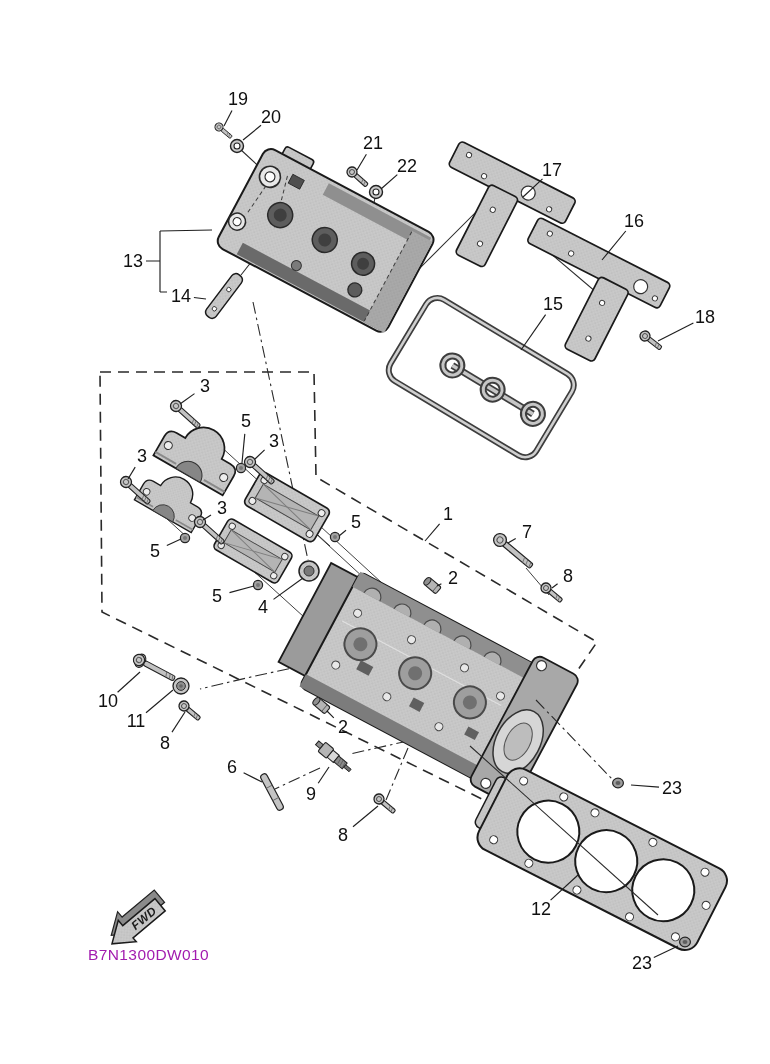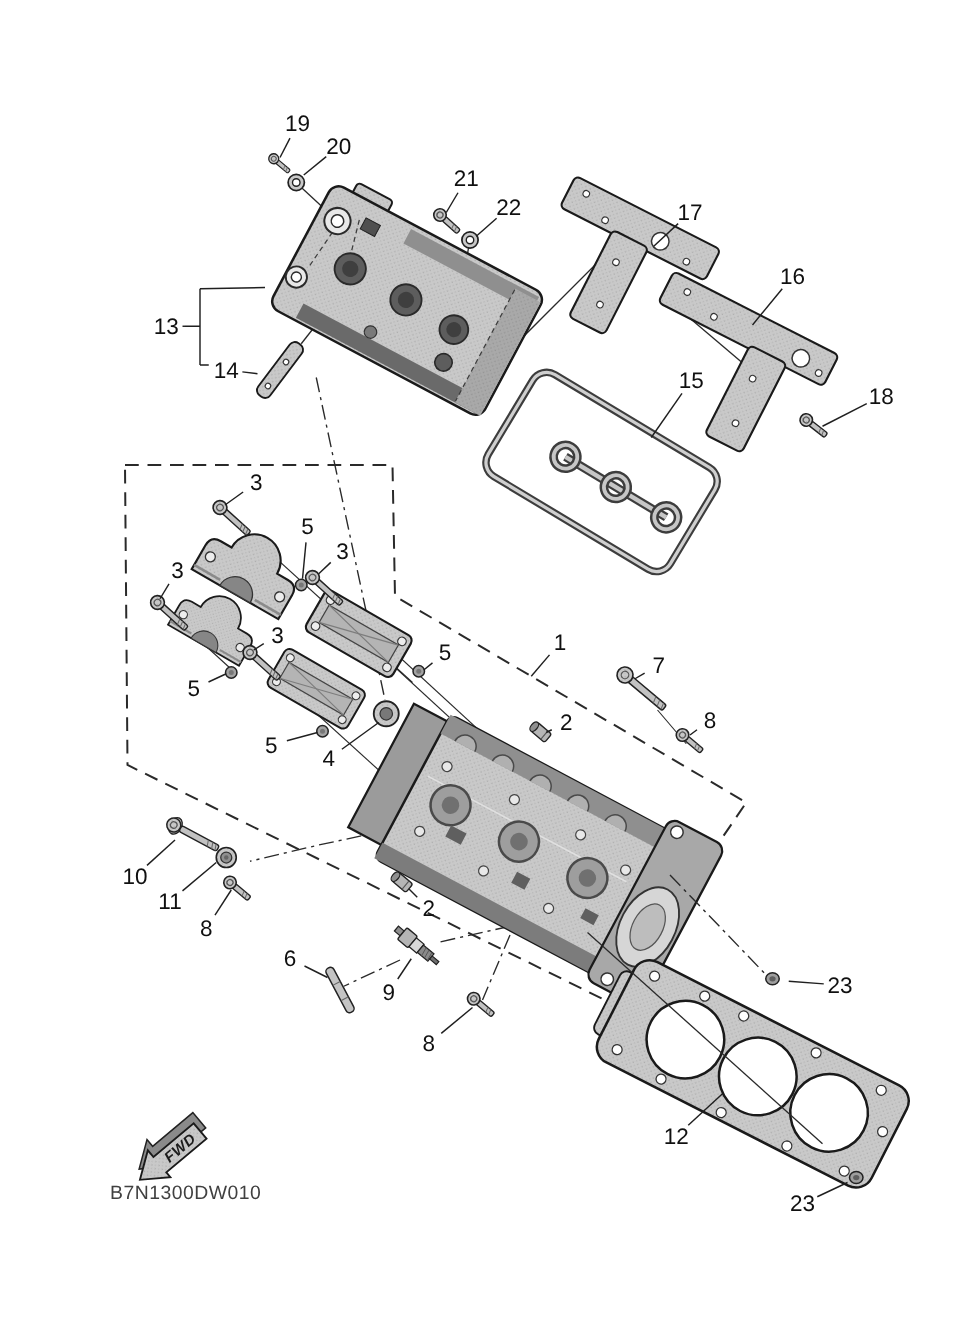--- a/index.html
+++ b/index.html
@@ -8,21 +8,21 @@
          font-family:"Liberation Sans",sans-serif;}
   svg{position:absolute;left:0;top:0;}
   .callout{font:18px "Liberation Sans",sans-serif;fill:#101010;text-anchor:middle;}
   .leader{stroke:#1f1f1f;stroke-width:1.15;}
   .thin{stroke:#2a2a2a;stroke-width:1.05;fill:none;}
   .thin2{stroke:#2a2a2a;stroke-width:0.9;fill:none;}
   .chain{stroke:#2a2a2a;stroke-width:1.1;fill:none;stroke-dasharray:12 4 2.5 4;}
   .dashedbox{fill:none;stroke:#2a2a2a;stroke-width:1.6;stroke-dasharray:11 7;}
   .hidden-dash{stroke:#3d3d3d;stroke-width:1;fill:none;stroke-dasharray:4 3;}
   .part-code{position:absolute;left:88px;top:946px;font-size:15.5px;letter-spacing:.4px;
-             color:#404040;font-family:"Liberation Sans",sans-serif;}
+             color:#a21caf;font-family:"Liberation Sans",sans-serif;}
   .fwd-text{font:italic bold 12px "Liberation Sans",sans-serif;fill:#1c1c1c;text-anchor:middle;letter-spacing:.5px;}
 </style>
 </head>
 <body>
 
 <div class="stage">
 <svg id="dg" width="770" height="1064" viewBox="0 0 770 1064">
   <defs>
     <pattern id="stip" width="4" height="4" patternUnits="userSpaceOnUse">
       <rect width="4" height="4" fill="#c9c9c9"></rect>

